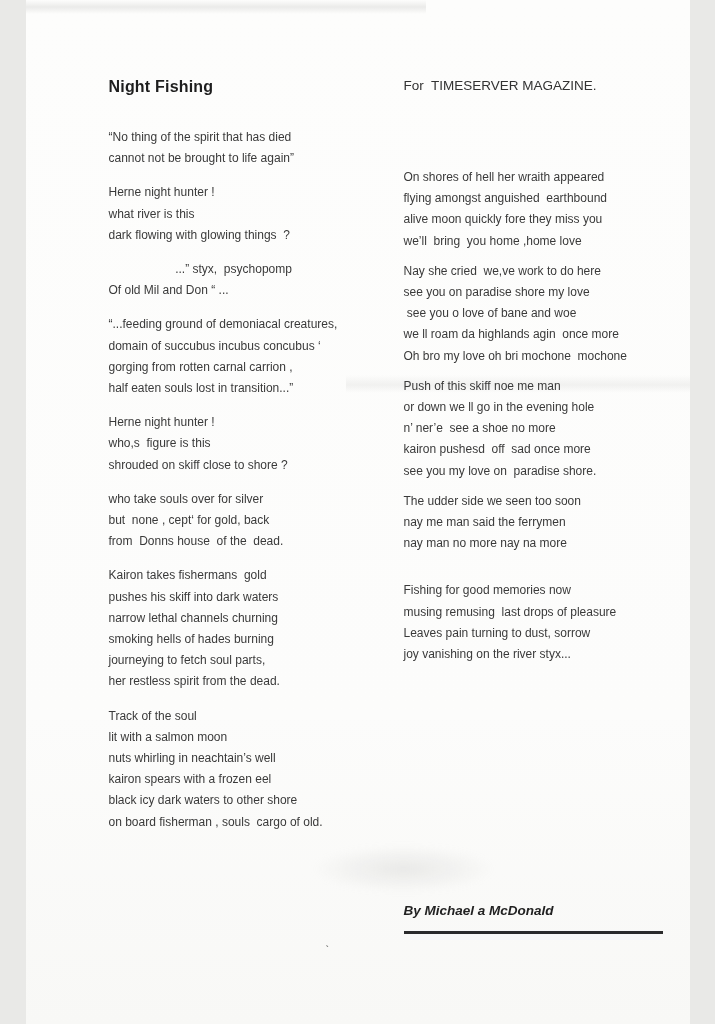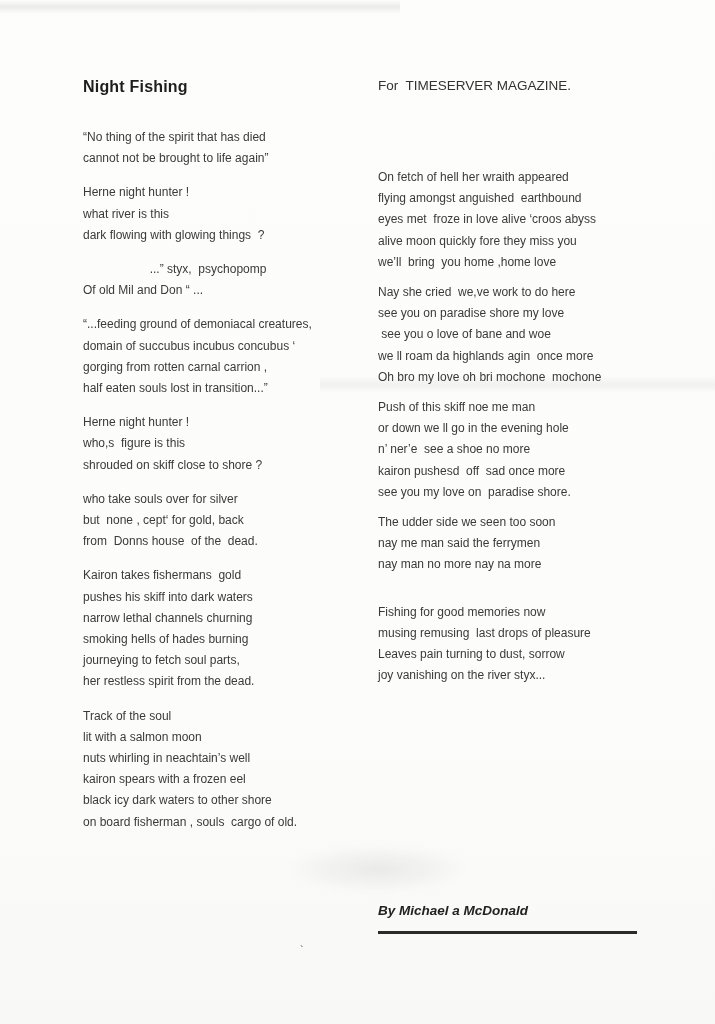--- a/index.html
+++ b/index.html
@@ -1,19 +1,19 @@
 <!DOCTYPE html>
 <html><head>
 <meta charset="utf-8">
 <style>
   * { margin:0; padding:0; box-sizing:border-box; }
   html,body { background:#e9e9e7; }
   .page {
     position:relative;
-    width:715px; height:1024px;
+    width:664px; height:1024px;
     margin:0 auto;
     background:linear-gradient(180deg,#fdfdfc 0%, #fcfcfb 70%, #f8f8f6 100%);
     font-family:"Liberation Sans", sans-serif;
     color:#3a3a3a;
     overflow:hidden;
   }
   
   .crease-a {
     position:absolute; left:0; top:149; width:400px; height:14px;
     background:linear-gradient(180deg, rgba(255,255,255,0) 0%, rgba(205,205,203,0.38) 50%, rgba(255,255,255,0) 100%);
@@ -116,23 +116,22 @@
           <div class="poem-line">black icy dark waters to other shore</div>
           <div class="poem-line">on board fisherman , souls  cargo of old.</div>
         </div>
       </div>
   </div>
 
   <div class="col-right">
     <div class="dedication">For  TIMESERVER MAGAZINE.</div>
     <div>
         <div class="stanza">
-          <div class="poem-line">On fetch of hell her wraith appeared</div>
+          <div class="poem-line">On shores of hell her wraith appeared</div>
           <div class="poem-line">flying amongst anguished  earthbound</div>
-          <div class="poem-line">eyes met  froze in love alive ‘croos abyss</div>
           <div class="poem-line">alive moon quickly fore they miss you</div>
           <div class="poem-line">we’ll  bring  you home ,home love</div>
         </div>
         <div class="stanza">
           <div class="poem-line">Nay she cried  we,ve work to do here</div>
           <div class="poem-line">see you on paradise shore my love</div>
           <div class="poem-line"> see you o love of bane and woe</div>
           <div class="poem-line">we ll roam da highlands agin  once more</div>
           <div class="poem-line">Oh bro my love oh bri mochone  mochone</div>
         </div>

